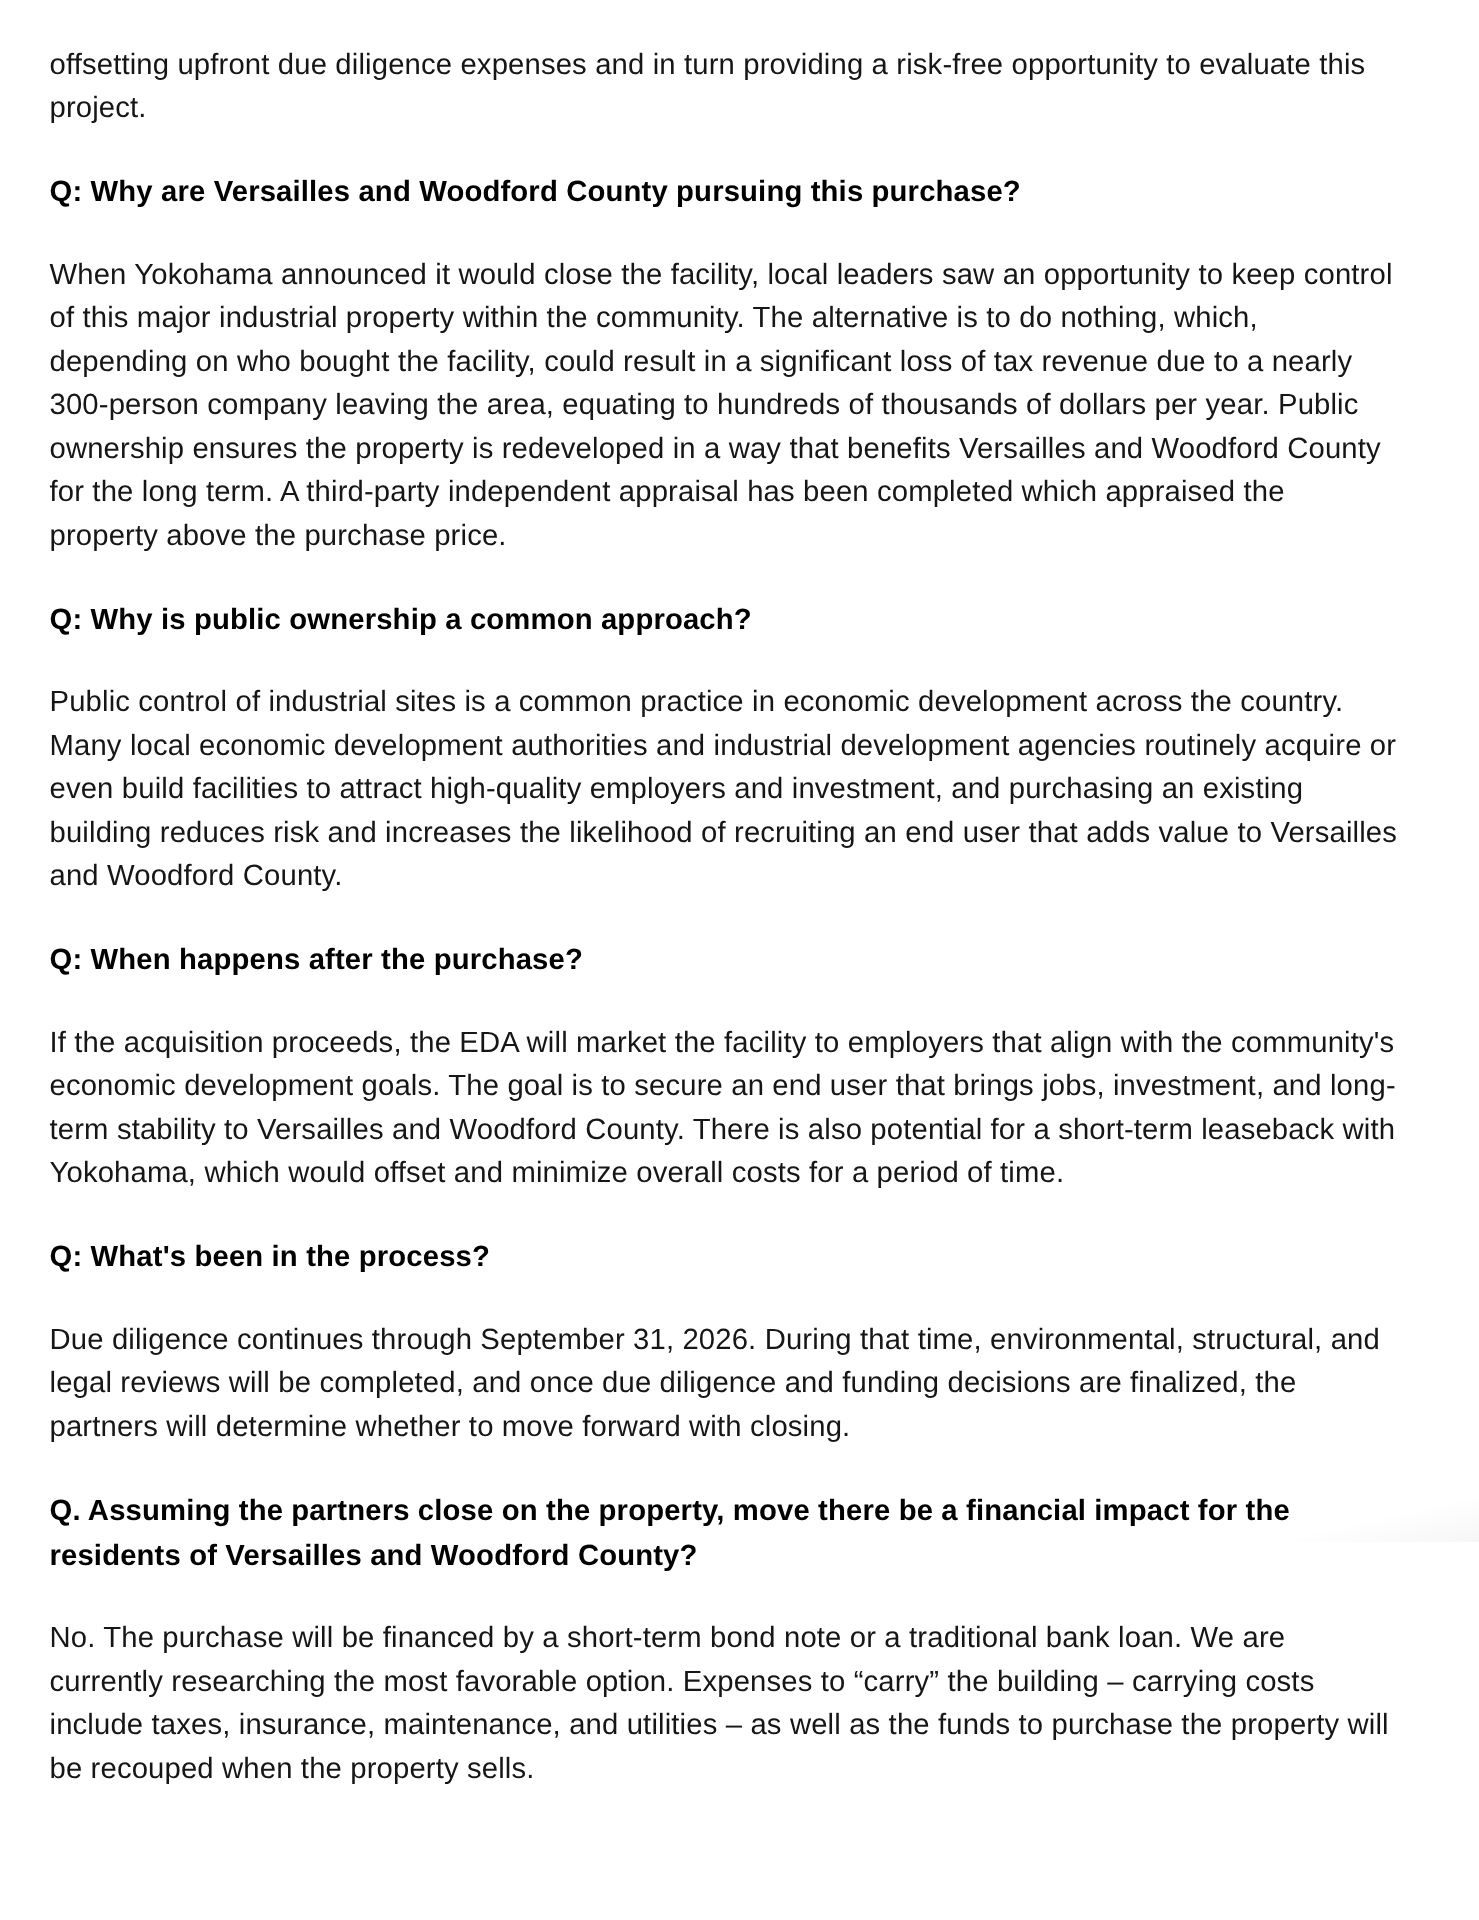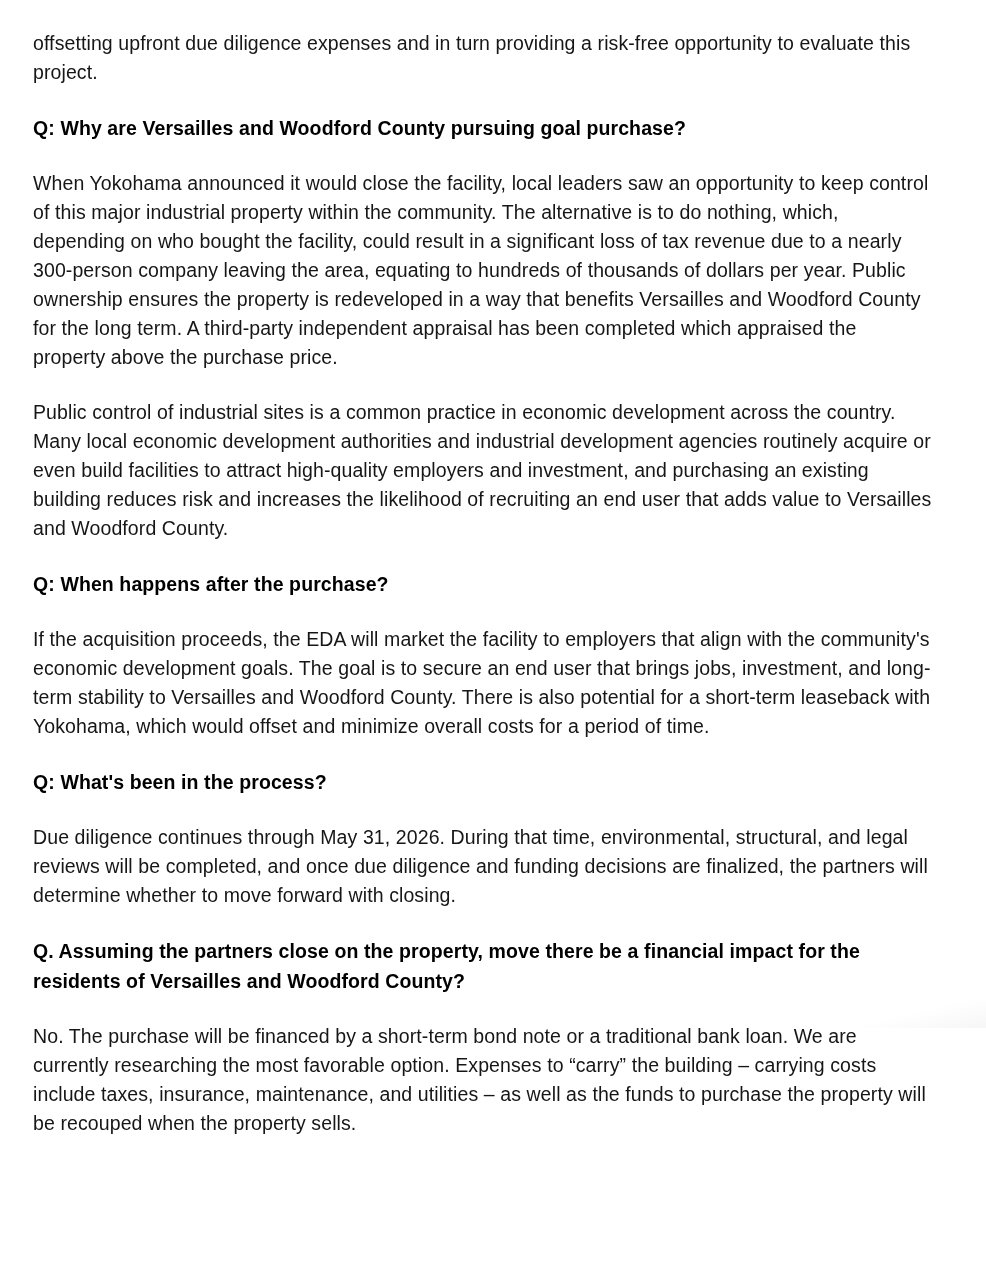--- a/index.html
+++ b/index.html
@@ -47,23 +47,24 @@
     height: 36px;
     background: linear-gradient(to bottom right, rgba(0,0,0,0) 55%, rgba(0,0,0,0.035) 100%);
     pointer-events: none;
   }
 </style>
 </head>
 <body>
 
 <main class="page">
   <p class="para">offsetting upfront due diligence expenses and in turn providing a risk-free opportunity to evaluate this project.</p>
-  <h2 class="qhead">Q: Why are Versailles and Woodford County pursuing goal purchase?</h2>
+  <h2 class="qhead">Q: Why are Versailles and Woodford County pursuing this purchase?</h2>
   <p class="para">When Yokohama announced it would close the facility, local leaders saw an opportunity to keep control of this major industrial property within the community. The alternative is to do nothing, which, depending on who bought the facility, could result in a significant loss of tax revenue due to a nearly 300-person company leaving the area, equating to hundreds of thousands of dollars per year. Public ownership ensures the property is redeveloped in a way that benefits Versailles and Woodford County for the long term. A third-party independent appraisal has been completed which appraised the property above the purchase price.</p>
+  <h2 class="qhead">Q: Why is public ownership a common approach?</h2>
   <p class="para">Public control of industrial sites is a common practice in economic development across the country. Many local economic development authorities and industrial development agencies routinely acquire or even build facilities to attract high-quality employers and investment, and purchasing an existing building reduces risk and increases the likelihood of recruiting an end user that adds value to Versailles and Woodford County.</p>
   <h2 class="qhead">Q: When happens after the purchase?</h2>
   <p class="para">If the acquisition proceeds, the EDA will market the facility to employers that align with the community's economic development goals. The goal is to secure an end user that brings jobs, investment, and long-term stability to Versailles and Woodford County. There is also potential for a short-term leaseback with Yokohama, which would offset and minimize overall costs for a period of time.</p>
   <h2 class="qhead">Q: What's been in the process?</h2>
-  <p class="para">Due diligence continues through May 31, 2026. During that time, environmental, structural, and legal reviews will be completed, and once due diligence and funding decisions are finalized, the partners will determine whether to move forward with closing.</p>
+  <p class="para">Due diligence continues through September 31, 2026. During that time, environmental, structural, and legal reviews will be completed, and once due diligence and funding decisions are finalized, the partners will determine whether to move forward with closing.</p>
   <h2 class="qhead">Q. Assuming the partners close on the property, move there be a financial impact for the residents of Versailles and Woodford County?</h2>
   <p class="para">No. The purchase will be financed by a short-term bond note or a traditional bank loan. We are currently researching the most favorable option. Expenses to “carry” the building – carrying costs include taxes, insurance, maintenance, and utilities – as well as the funds to purchase the property will be recouped when the property sells.</p>
   <div class="corner-shade"></div>
 </main>
 
 </body></html>

